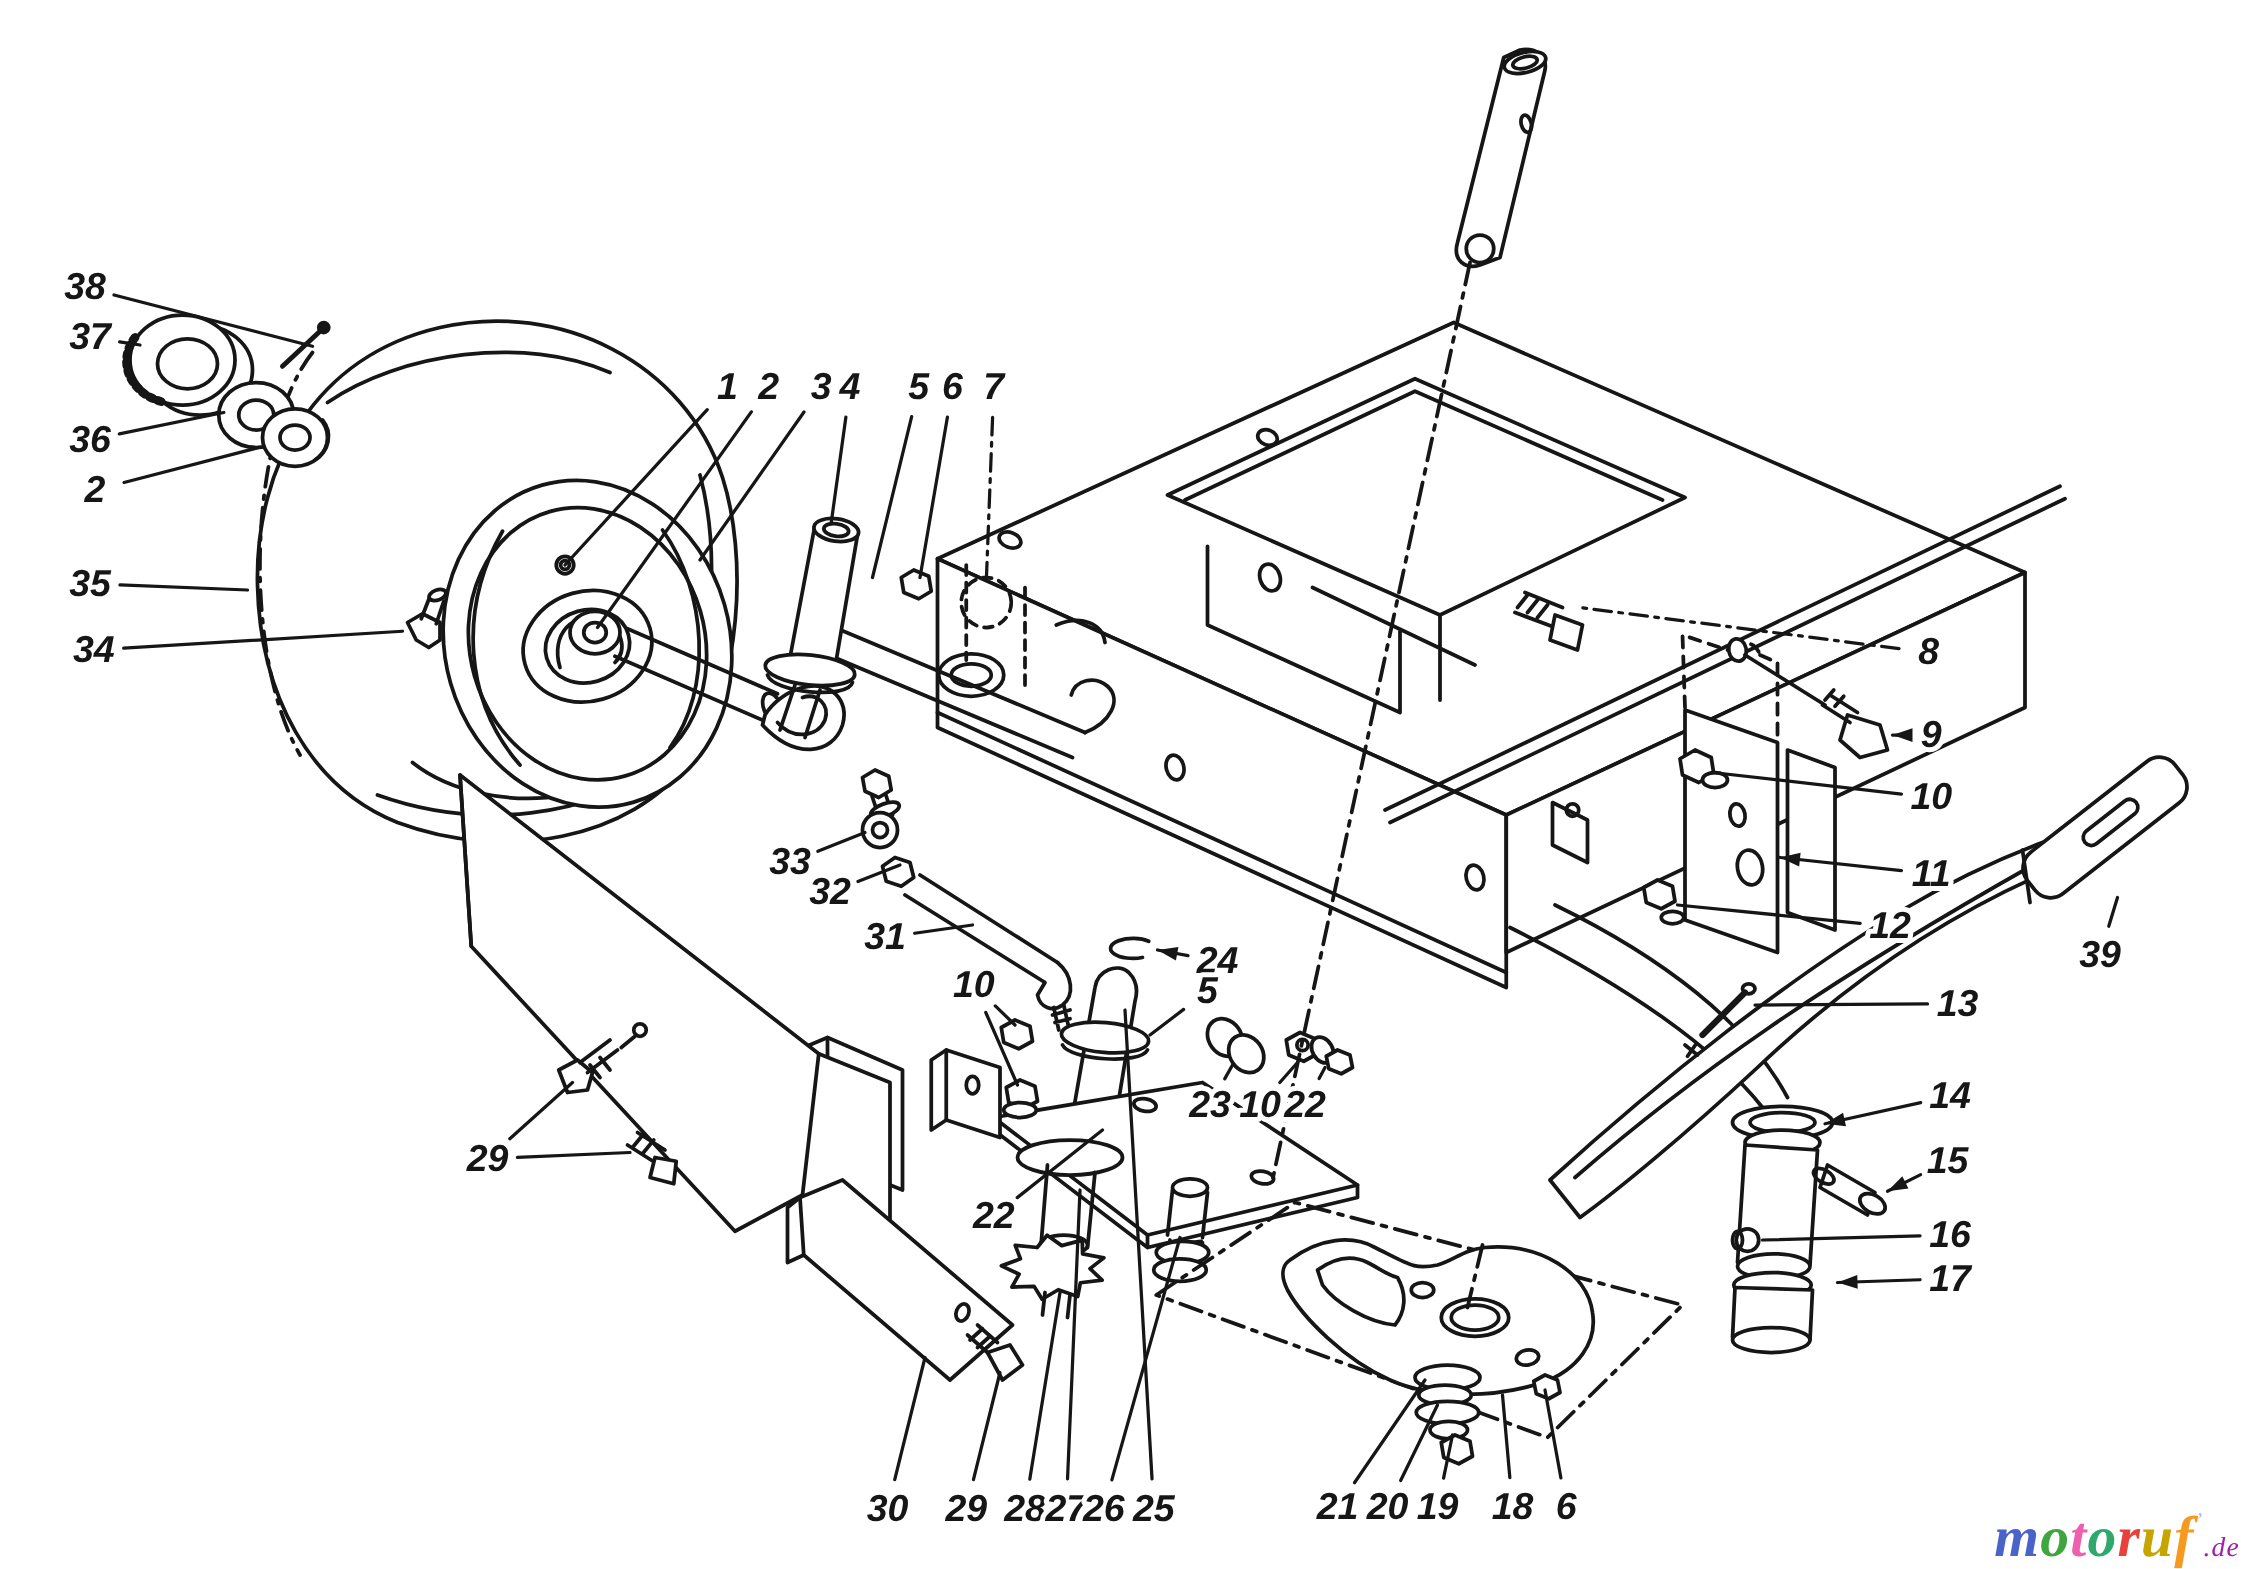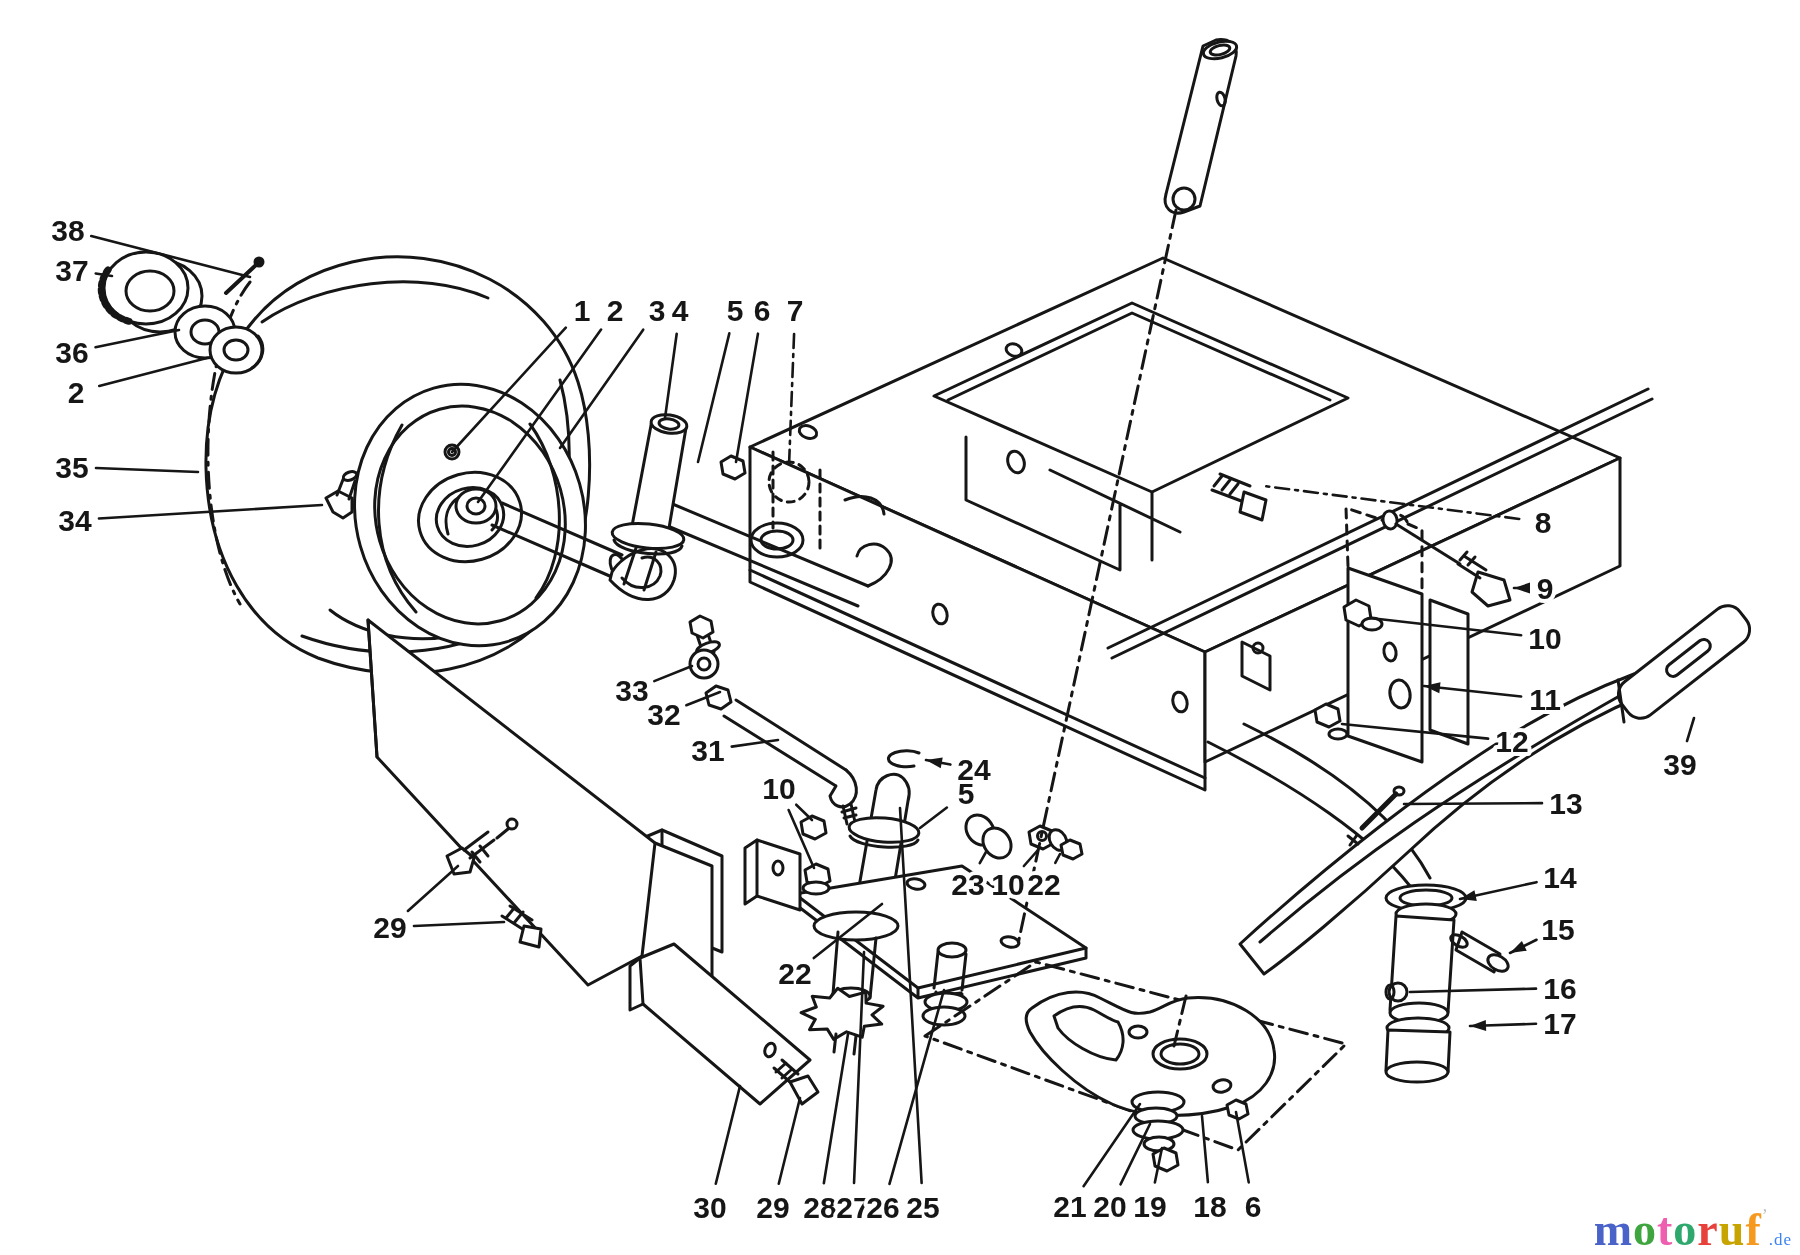--- a/index.html
+++ b/index.html
@@ -1,23 +1,23 @@
 <!DOCTYPE html>
 <html><head>
 <meta charset="utf-8">
 <style>
   html,body{margin:0;padding:0;background:#ffffff;}
   .stage{position:relative;width:1800px;height:1255px;background:#ffffff;overflow:hidden;
-         font-family:"Liberation Sans", sans-serif;}
+         font-family:"Liberation Sans", sans-serif;font-style:italic;}
   svg{position:absolute;left:0;top:0;}
   .brand{position:absolute;right:8px;bottom:2px;font-family:"Liberation Serif", serif;
          font-size:46px;letter-spacing:1px;line-height:1;user-select:none;}
   .brand .ltr{font-weight:600;}
   .brand-tick{font-size:18px;color:#bfbfbf;vertical-align:top;}
-  .brand-suffix{font-size:17px;color:#3b82f6;}
+  .brand-suffix{font-size:22px;color:#a21caf;}
   .part-label{font-weight:bold;font-size:30px;}
 </style>
 </head>
 <body>
 
 <div class="stage">
 <svg id="art" width="1800" height="1255" viewBox="0 0 1800 1255">
   <g id="ink" fill="none" stroke="#161616" stroke-width="3" stroke-linecap="round" stroke-linejoin="round">
 
     <g>

